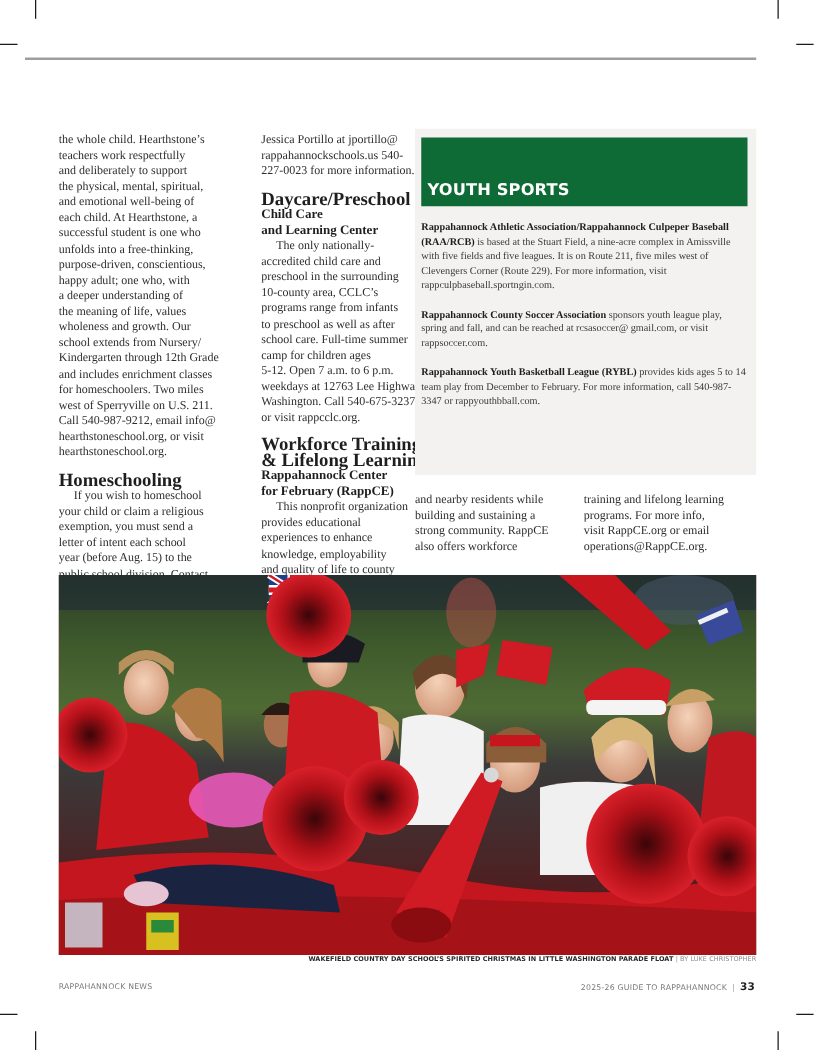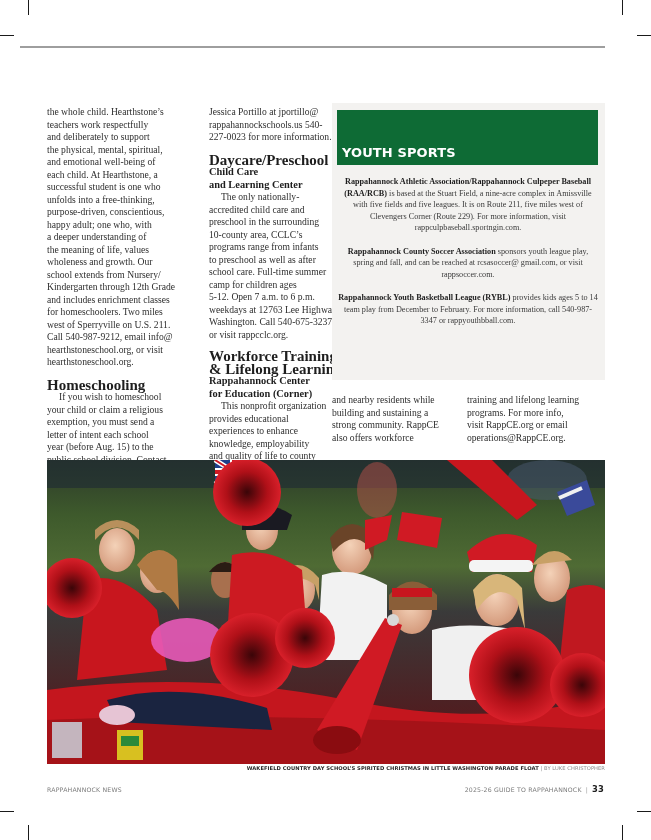--- a/index.html
+++ b/index.html
@@ -16,21 +16,21 @@
   .col .line { display: block; white-space: nowrap; }
 
   .sec-head { font-family: Liberation Serif, serif; font-weight: bold; font-size: 15px; line-height: 12.5px; color: #1e1e1e; }
   .sub-head { font-family: "Liberation Serif", serif; font-weight: bold; font-size: 10.4px; line-height: 12.5px; color: #1e1e1e; }
 
   #col1 { left: 47px; top: 106px; width: 140px; }
   #col2 { left: 189px; top: 106px; width: 136px; margin-left: 20px; }
   #col3 { left: 332px; top: 394px; width: 130px; }
   #col4 { left: 467px; top: 394px; width: 140px; }
 
-  .sidebar { position: absolute; left: 332px; top: 103px; width: 273px; height: 277px; background: #f3f2f0; text-align: center; }
+  .sidebar { position: absolute; left: 332px; top: 103px; width: 273px; height: 277px; background: #f3f2f0; }
   .sidebar-head { position: absolute; left: 5px; top: 7px; width: 261px; height: 55px; background: #0e6b35; }
   .sidebar-head span { position: absolute; left: 5px; bottom: 5px; font-family: "DejaVu Sans", sans-serif; font-weight: bold; font-size: 13px; color: #ffffff; letter-spacing: 0.1px; }
   .sidebar-body { position: absolute; left: 5px; top: 73px; width: 262px; font-family: Liberation Serif, serif; font-size: 8.2px; line-height: 11.6px; color: #3a3a3a; }
   .sidebar-body p { margin-bottom: 11.6px; }
   .sidebar-body b { color: #1e1e1e; }
 
   .photo { position: absolute; left: 47px; top: 460px; width: 558px; height: 304px; overflow: hidden; background: #5a1014; }
   .photo svg { display: block; }
 
   .caption { position: absolute; right: 46px; top: 764px; font-family: "DejaVu Sans", sans-serif; font-size: 5.2px; line-height: 8px; color: #2a2a2a; font-weight: bold; white-space: nowrap; letter-spacing: 0.05px; }
@@ -112,21 +112,21 @@
     <span class="line">camp for children ages</span>
     <span class="line">5-12. Open 7 a.m. to 6 p.m.</span>
     <span class="line">weekdays at 12763 Lee Highway,</span>
     <span class="line">Washington. Call 540-675-3237</span>
     <span class="line">or visit rappcclc.org.</span>
   </div>
   <div style="height:9px;"></div>
   <div class="sec-head">Workforce Training</div>
   <div class="sec-head">&amp; Lifelong Learning</div>
   <div class="sub-head">Rappahannock Center</div>
-  <div class="sub-head">for Education (Corner)</div>
+  <div class="sub-head">for February (RappCE)</div>
   <div>
     <span class="line" style="padding-left:12px;">This nonprofit organization</span>
     <span class="line">provides educational</span>
     <span class="line">experiences to enhance</span>
     <span class="line">knowledge, employability</span>
     <span class="line">and quality of life to county</span>
   </div>
 </div>
 
 <div class="sidebar">

